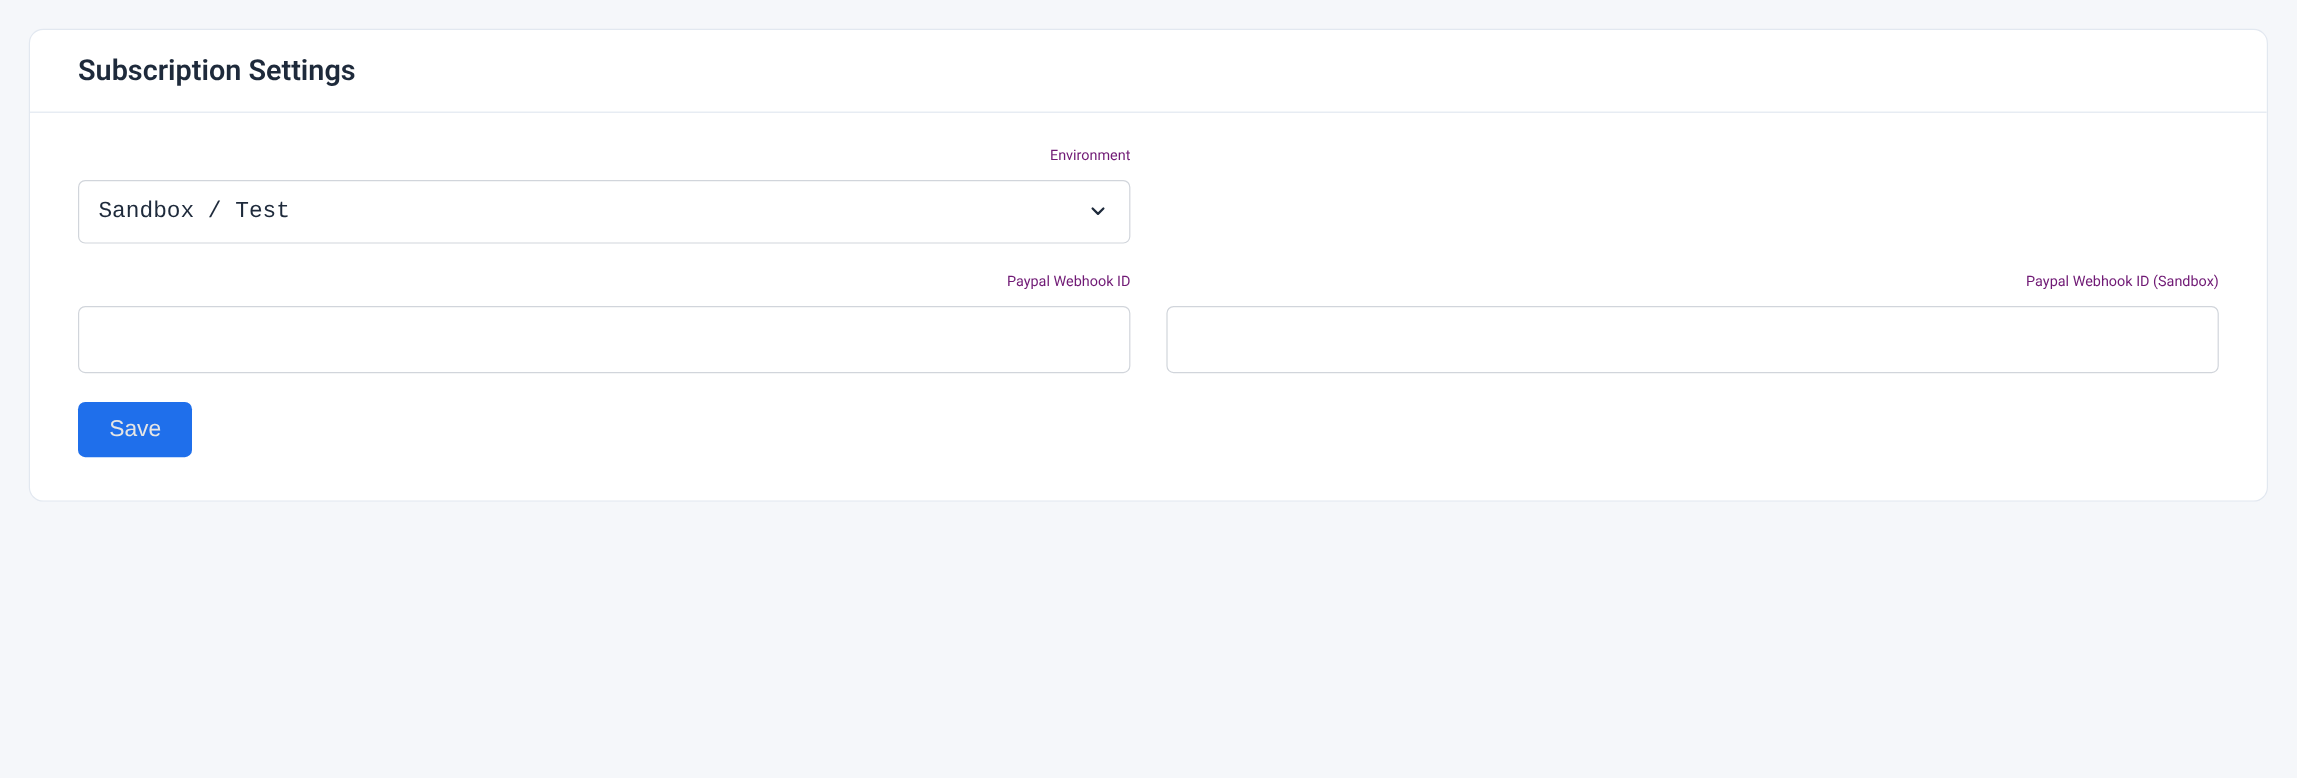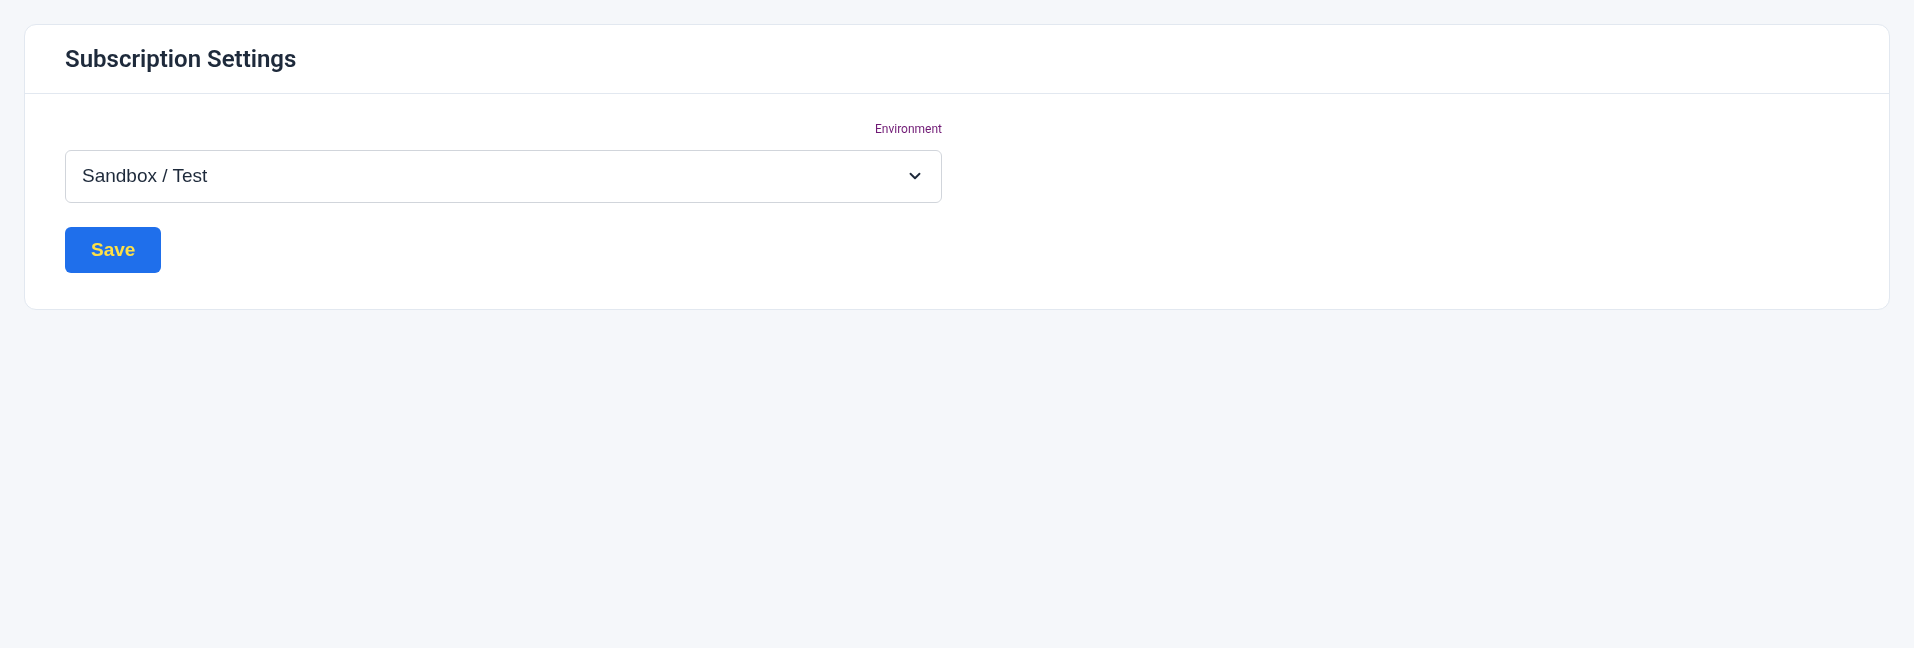--- a/index.html
+++ b/index.html
@@ -60,20 +60,21 @@
       font-size: 19px;
       color: #1e2a3b;
       background: #ffffff;
       border: 1px solid #d1d5db;
       border-radius: 6px;
       appearance: none;
       -webkit-appearance: none;
       -moz-appearance: none;
       cursor: pointer;
       line-height: 1.4;
+      font-family: Liberation Mono, monospace;
     }
     .select-wrapper .chevron {
       position: absolute;
       right: 18px;
       top: 50%;
       transform: translateY(-50%);
       pointer-events: none;
       width: 18px;
       height: 18px;
     }
@@ -84,22 +85,22 @@
       color: #1e2a3b;
       background: #ffffff;
       border: 1px solid #d1d5db;
       border-radius: 6px;
       line-height: 1.4;
     }
     .btn-primary {
       display: inline-block;
       padding: 12px 26px;
       font-size: 19px;
-      font-weight: 700;
-      color: #fde047;
+      font-weight: 400;
+      color: #e5e5e5;
       background-color: #1f6feb;
       border: none;
       border-radius: 6px;
       cursor: pointer;
       text-align: right;
     }
     .env-group {
       width: calc(50% - 15px);
     }
   </style>
@@ -117,17 +118,27 @@
       <div class="select-wrapper">
         <select class="form-control">
           <option>Sandbox / Test</option>
         </select>
         <svg class="chevron" viewBox="0 0 24 24" fill="none" stroke="#1e2a3b" stroke-width="2.5" stroke-linecap="round" stroke-linejoin="round">
           <polyline points="6 9 12 15 18 9"></polyline>
         </svg>
       </div>
     </div>
 
+    <div class="row">
+      <div class="col-half">
+        <label class="form-label">Paypal Webhook ID</label>
+        <input type="text" class="form-control" value="" style="">
+      </div>
+      <div class="col-half">
+        <label class="form-label">Paypal Webhook ID (Sandbox)</label>
+        <input type="text" class="form-control" value="" style="">
+      </div>
+    </div>
 
     <button class="btn-primary">Save</button>
 
   </div>
 </div>
 
 </body></html>

